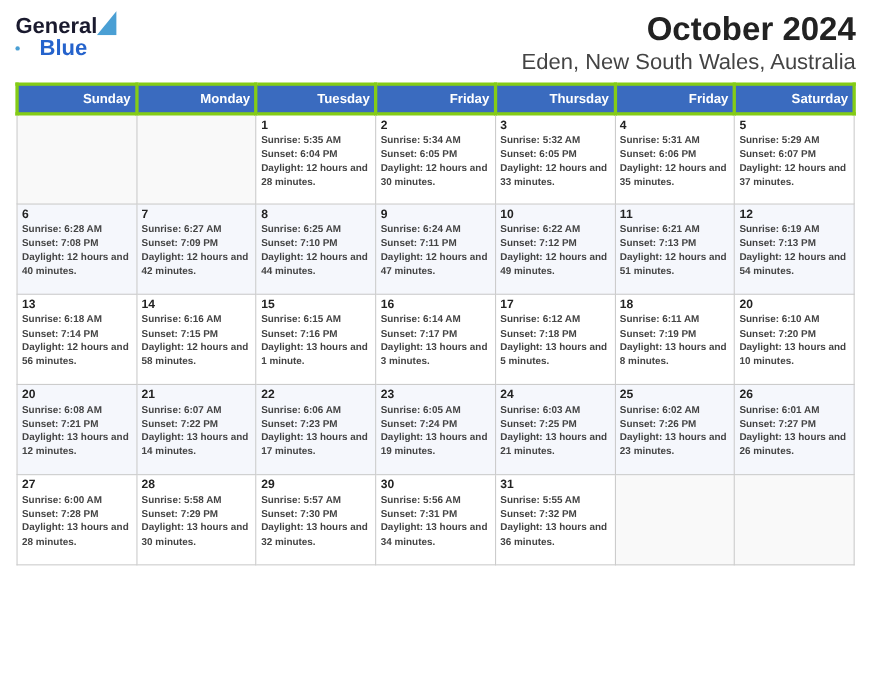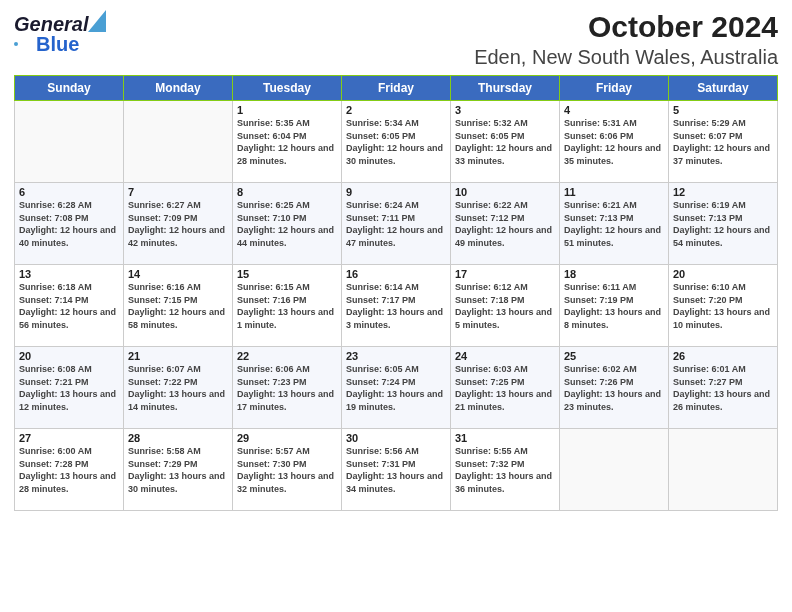--- a/index.html
+++ b/index.html
@@ -44,22 +44,22 @@
       width: 100%;
       border-collapse: collapse;
       table-layout: fixed;
     }
     .calendar-table th {
       background: #3a6bbf;
       color: #fff;
       font-size: 12px;
       font-weight: bold;
       padding: 5px 4px;
-      text-align: center;
-      border: 1px solid #84cc16;
+      text-align: right;
+      border: 3px solid #84cc16;
     }
     .calendar-table td {
       vertical-align: top;
       border: 1px solid #ccc;
       padding: 3px 4px;
       font-size: 9.5px;
       color: #333;
       height: 82px;
       background: #fff;
     }
@@ -83,21 +83,21 @@
       background: #f9f9f9 !important;
     }
   </style>
 </head>
 <body>
 
 <div class="page">
   <div class="header">
     <div class="logo">
       <div style="display:flex;align-items:flex-end;gap:0px;">
-        <span style="font-size:20px;font-weight:bold;color:#1a1a2e;line-height:1;font-style:italic;">General</span>
+        <span style="font-size:20px;font-weight:bold;color:#1a1a2e;line-height:1;">General</span>
         <svg width="18" height="22" viewBox="0 0 18 22" style="margin-bottom:2px;">
           <polygon points="0,22 18,22 18,0" fill="#4a9fd4"></polygon>
         </svg>
       </div>
       <div style="display:flex;align-items:center;gap:0;">
         <div style="width:4px;height:4px;background:#4a9fd4;border-radius:50%;margin-right:2px;"></div>
         <span style="font-size:20px;font-weight:bold;color:#2563cc;line-height:1;margin-left:16px;">Blue</span>
       </div>
     </div>
     <div class="title-block">

